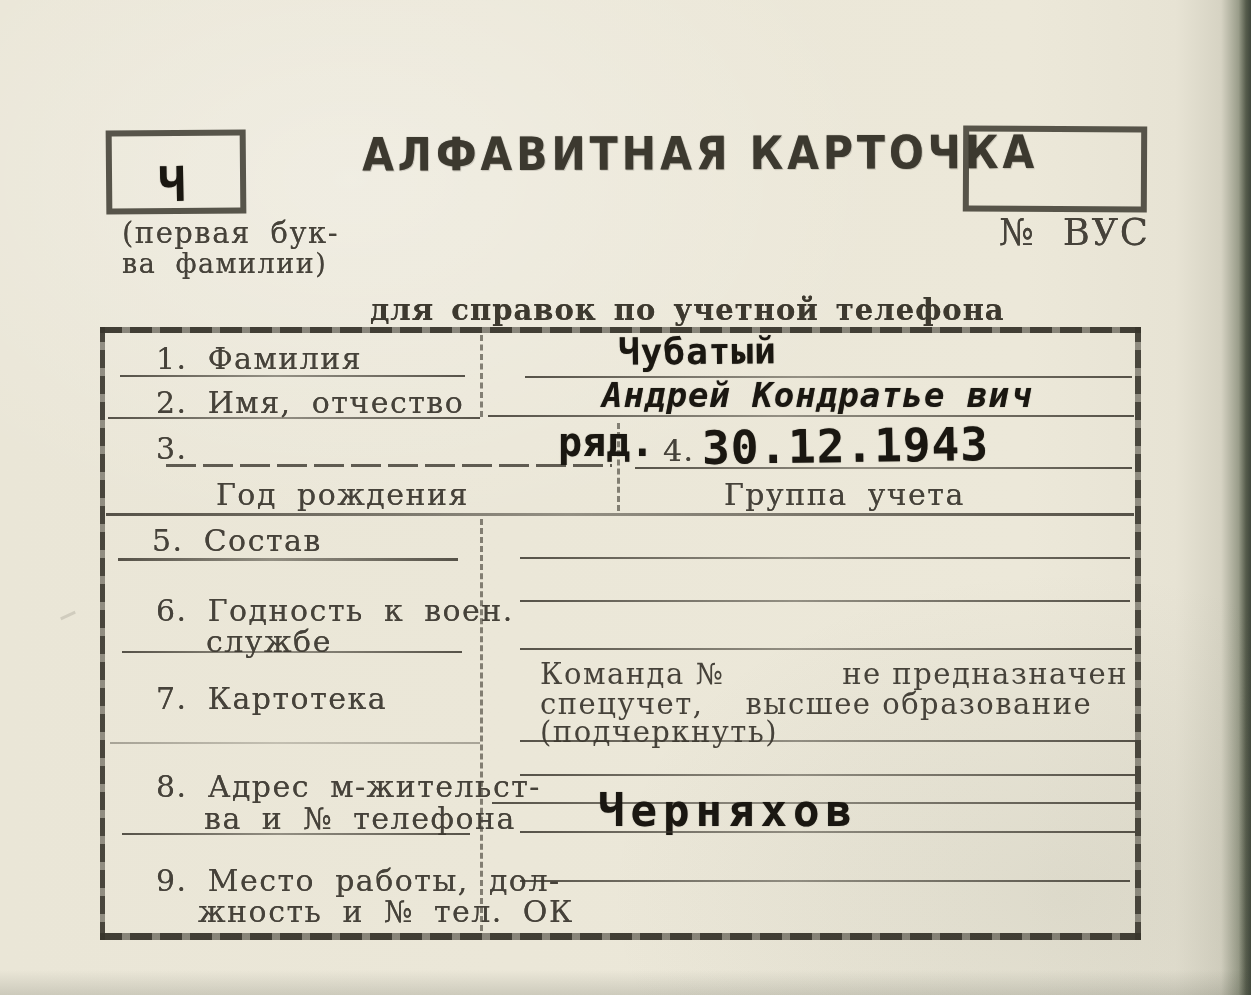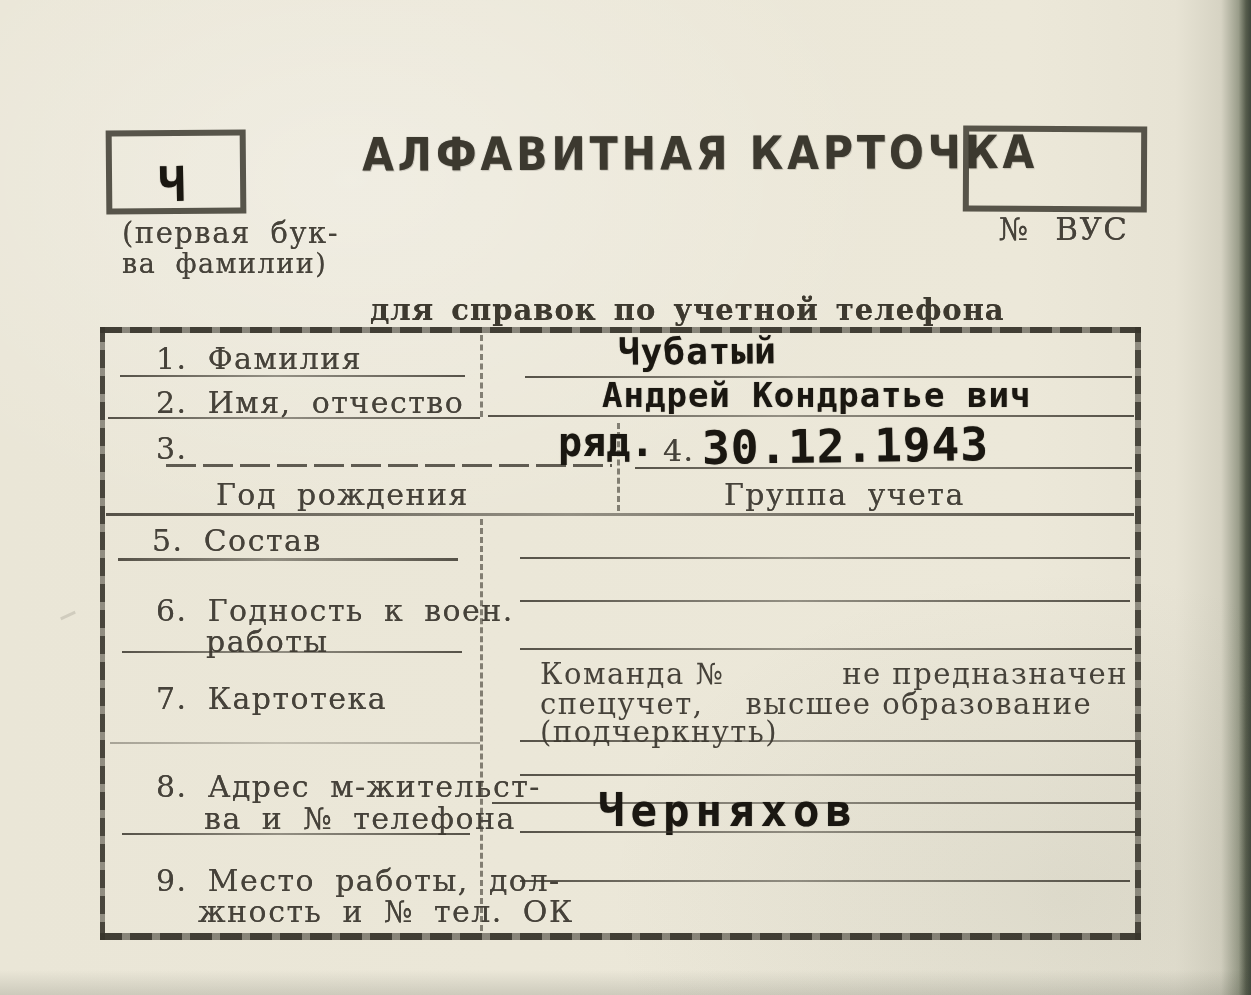--- a/index.html
+++ b/index.html
@@ -62,21 +62,21 @@
 <div class="page">
 
   <div class="stampbox" style="left:106px;top:130px;width:128px;height:72px;transform:rotate(-0.5deg);"></div>
   <div class="stamp" style="left:158px;top:158px;font-size:46px;transform:rotate(-1deg);">Ч</div>
   <div class="serif-label" style="left:104px;top:216px;font-size:29px;">(первая бук-</div>
   <div class="serif-label" style="left:104px;top:248px;font-size:27px;">ва фамилии)</div>
 
   <div class="title">АЛФАВИТНАЯ КАРТОЧКА</div>
 
   <div class="stampbox" style="left:963px;top:126px;width:172px;height:74px;transform:rotate(0.3deg);"></div>
-  <div class="serif-label" style="left:981px;top:211px;font-size:31px;word-spacing:14px;">№ ВУС</div>
+  <div class="serif-label" style="left:981px;top:211px;font-size:37px;word-spacing:14px;">№ ВУС</div>
 
   <div class="serif-label" style="left:352px;top:293px;font-size:29px;font-weight:bold;letter-spacing:1px;word-spacing:6px;color:#3d392f;">для справок по учетной телефона</div>
 
   <div class="speck" style="left:60px;top:614px;width:16px;height:3px;transform:rotate(-25deg);opacity:.5;"></div>
 
   <div class="card">
 
     <div class="bstrip" style="left:0;top:0;width:1041px;height:6px;"></div>
     <div class="bstrip" style="left:0;top:606px;width:1041px;height:7px;"></div>
     <div class="bstrip vert" style="left:0;top:0;width:5px;height:613px;"></div>
@@ -85,41 +85,41 @@
     <div class="vdash" style="left:380px;top:8px;height:82px;"></div>
     <div class="vdash" style="left:517px;top:96px;height:88px;"></div>
     <div class="vdash" style="left:380px;top:192px;height:412px;"></div>
 
     <div class="serif-label" style="left:38px;top:14px;">1. Фамилия</div>
     <div class="rule" style="left:20px;top:48px;width:345px;"></div>
     <div class="stamp" style="left:518px;top:4px;font-size:36px;letter-spacing:1px;transform:rotate(-0.6deg);">Чубатый</div>
     <div class="rule" style="left:425px;top:49px;width:607px;"></div>
 
     <div class="serif-label" style="left:38px;top:58px;">2. Имя, отчество</div>
-    <div class="stamp" style="left:502px;top:48px;font-size:34px;letter-spacing:1px;">Андрей Кондратье вич</div>
+    <div class="stamp" style="left:502px;top:48px;font-size:34px;letter-spacing:1px;font-style:italic;">Андрей Кондратье вич</div>
     <div class="rule" style="left:8px;top:90px;width:372px;"></div>
     <div class="rule" style="left:388px;top:88px;width:646px;"></div>
 
     <div class="serif-label" style="left:38px;top:104px;">3.</div>
     <div class="rule dashes" style="left:66px;top:137px;width:446px;"></div>
     <div class="stamp" style="left:458px;top:92px;font-size:40px;">ряд.</div>
     <div class="serif-label" style="left:98px;top:150px;">Год рождения</div>
 
     <div class="serif-label" style="left:545px;top:106px;">4.</div>
     <div class="stamp" style="left:602px;top:92px;font-size:46px;letter-spacing:1px;transform:rotate(-0.8deg);">30.12.1943</div>
     <div class="rule" style="left:535px;top:140px;width:497px;"></div>
     <div class="serif-label" style="left:606px;top:150px;">Группа учета</div>
     <div class="rule thick" style="left:6px;top:186px;width:1028px;"></div>
 
     <div class="serif-label" style="left:34px;top:196px;">5. Состав</div>
     <div class="rule thick" style="left:18px;top:231px;width:340px;"></div>
     <div class="rule" style="left:420px;top:230px;width:610px;"></div>
 
     <div class="serif-label" style="left:38px;top:266px;">6. Годность к воен.</div>
-    <div class="serif-label" style="left:88px;top:297px;">работы</div>
+    <div class="serif-label" style="left:88px;top:297px;">службе</div>
     <div class="rule" style="left:420px;top:273px;width:610px;"></div>
     <div class="rule" style="left:22px;top:324px;width:340px;"></div>
     <div class="rule" style="left:420px;top:321px;width:612px;"></div>
 
     <div class="serif-label" style="left:38px;top:354px;text-align:center;">7. Картотека</div>
     <div class="rule faint" style="left:10px;top:415px;width:370px;"></div>
 
     <div class="block7-line" style="top:330px;justify-content:space-between;gap:8px;">
       <span>Команда №</span>
       <span>не предназначен</span>

